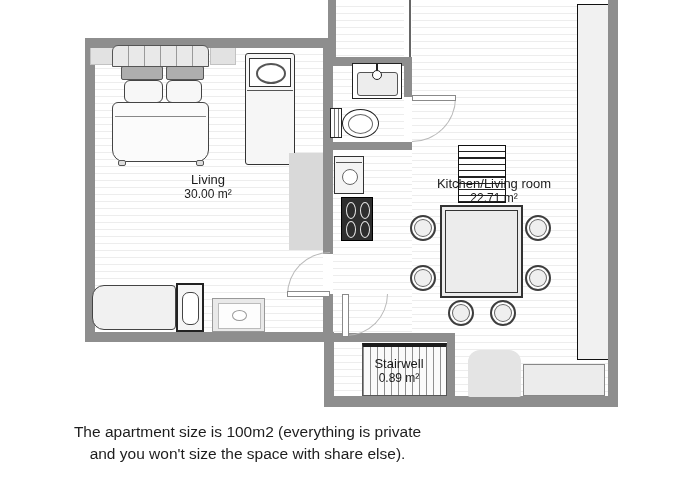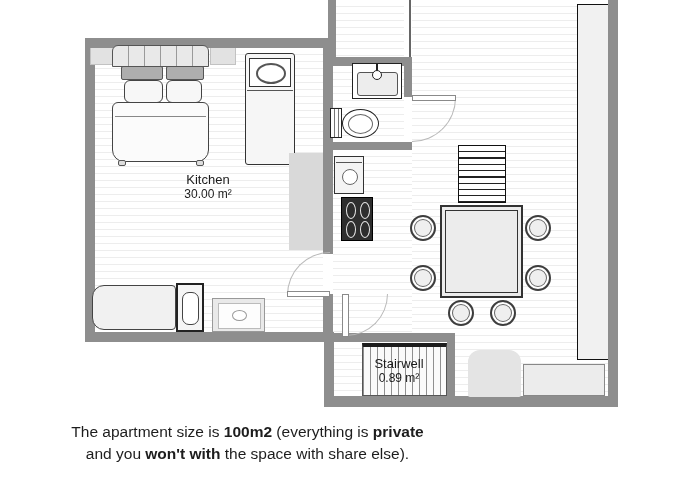--- a/index.html
+++ b/index.html
@@ -59,21 +59,21 @@
   .faucetknob{position:absolute;left:19px;top:6px;width:8px;height:8px;border:1.2px solid #222;border-radius:50%;background:#fff}
   .tank{background:#fff;border:1.3px solid #222;
         background-image:repeating-linear-gradient(to right,transparent 0 3px,#777 3px 4px)}
   .bowl{background:#fff;border:1.6px solid #222;border-radius:50%}
   .bowlin{position:absolute;left:5px;top:4px;width:23px;height:18px;border:1px solid #666;border-radius:50%}
   .stairs{background:#fafafa repeating-linear-gradient(to right,#8f8f8f 0 1px,transparent 1px 7px);
           border:1px solid #555;border-top:4px solid #1c1c1c}
   
   .caption{position:absolute;left:40px;top:421px;width:415px;text-align:center;
            font-size:15.5px;line-height:21.5px;color:#1d1d1d}
-  .caption b{font-weight:700}
+  .caption b{font-weight:400}
 </style>
 </head>
 <body>
 
 <div class="stage">
   <div class="plan">
 
     <div class="floor" style="left:95px;top:48px;width:228px;height:284px"></div>
     <div class="floor" style="left:336px;top:0;width:68px;height:57px"></div>
     <div class="floor" style="left:333px;top:66px;width:71px;height:76px"></div>
@@ -163,26 +163,30 @@
     <div class="furn stairs" style="left:362px;top:343px;width:85px;height:53px"></div>
 
     <div class="leaf" style="left:412px;top:95px;width:44px;height:6px"></div>
     <div class="arc arc-br" style="left:412px;top:98px;width:44px;height:44px"></div>
     <div class="leaf" style="left:287px;top:291px;width:43px;height:6px"></div>
     <div class="arc arc-tl" style="left:287px;top:252px;width:43px;height:43px"></div>
     <div class="leaf" style="left:342px;top:294px;width:7px;height:43px"></div>
     <div class="arc arc-br" style="left:346px;top:294px;width:42px;height:42px"></div>
 
     <div class="lbl" style="left:208px;top:172px">
-      <div class="nm">Kitchen</div>
+      <div class="nm">Living</div>
       <div class="ar">30.00 m²</div>
+    </div>
+    <div class="lbl" style="left:494px;top:176px">
+      <div class="nm">Kitchen/Living room</div>
+      <div class="ar">22.71 m²</div>
     </div>
     <div class="lbl" style="left:399px;top:356px">
       <div class="nm">Stairwell</div>
       <div class="ar">0.89 m²</div>
     </div>
   </div>
 
   <div class="caption">
     <div><span>The apartment size is </span><b>100m2</b><span> (everything is </span><b>private</b></div>
-    <div><span>and you </span><b>won't with</b><span> the space with share else).</span></div>
+    <div><span>and you </span><b>won't size</b><span> the space with share else).</span></div>
   </div>
 </div>
 
 </body></html>

